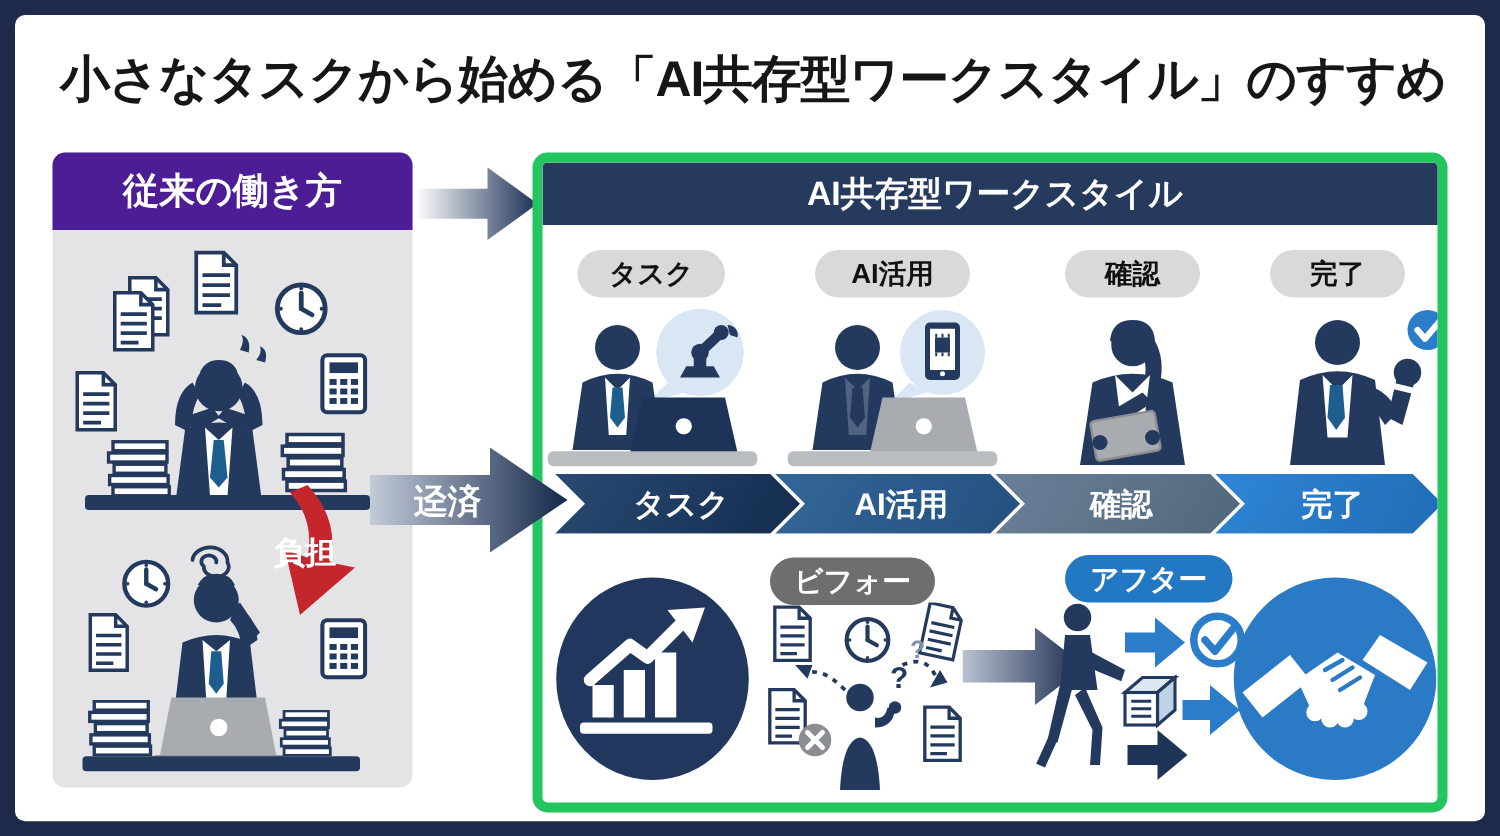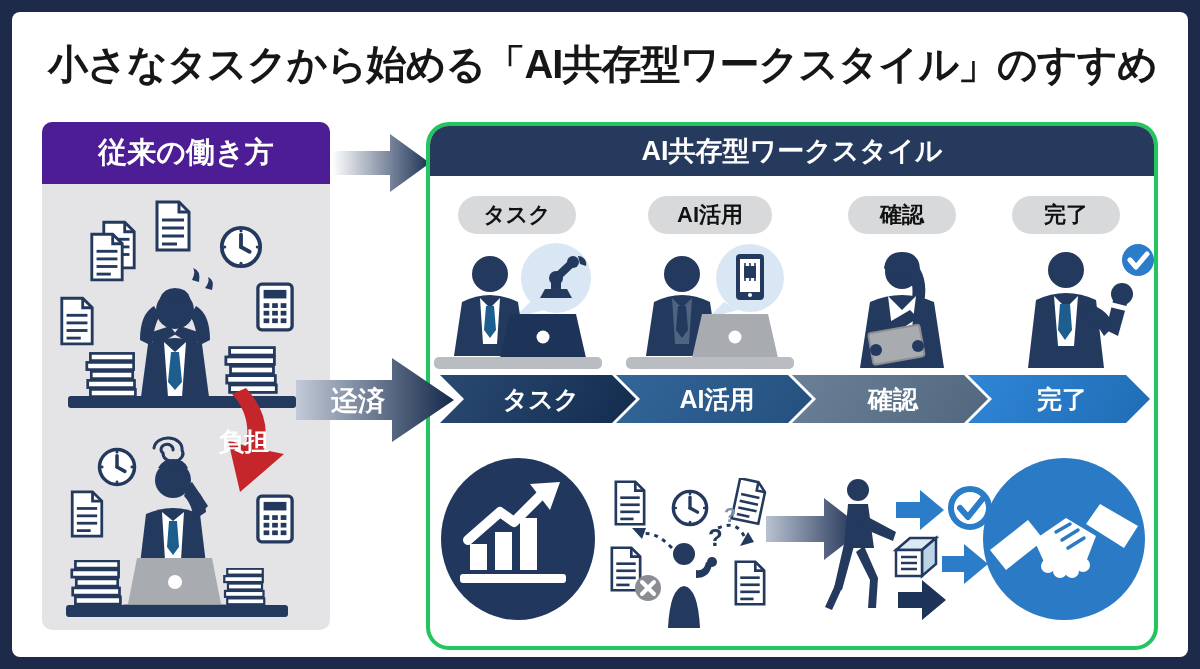--- a/index.html
+++ b/index.html
@@ -12,21 +12,21 @@
 
   
   .left-panel{left:30px;top:110px;width:288px;height:508px;background:#e4e4e6;border-radius:10px;}
   .left-header{left:0;top:0;width:288px;height:62px;background:#4c1d95;border-radius:10px 10px 0 0;color:#fff;font-size:29px;font-weight:700;display:flex;align-items:center;justify-content:center;}
 
   
   .top-arrow{left:320px;top:122px;}
   .mid-arrow{left:284px;top:346px;z-index:30;}
 
   
-  .right-panel{left:414px;top:110px;width:732px;height:528px;background:#fff;border:4px solid #22c55e;border-radius:23px;box-sizing:border-box;overflow:hidden;}
+  .right-panel{left:414px;top:110px;width:732px;height:528px;background:#fff;border:8px solid #22c55e;border-radius:12px;box-sizing:border-box;overflow:hidden;}
   .rp-header{left:0;top:0;width:724px;height:50px;background:#263a5e;color:#fff;font-size:27px;font-weight:700;display:flex;align-items:center;justify-content:center;}
 
   .pill{height:38px;background:#d7d9db;border-radius:19px;color:#111;font-size:22px;font-weight:700;display:flex;align-items:center;justify-content:center;}
   .pill-row{top:70px;}
   .badge{height:38px;border-radius:19px;color:#fff;font-size:23px;font-weight:700;display:flex;align-items:center;justify-content:center;}
   .badge-before{left:182px;top:316px;width:132px;background:#6d6e70;}
   .badge-after{left:418px;top:314px;width:134px;background:#2278c2;}
 
   
   .chev{position:absolute;top:249px;height:48px;display:flex;align-items:center;justify-content:center;color:#fff;font-weight:700;font-size:25px;clip-path:polygon(0 0,calc(100% - 24px) 0,100% 50%,calc(100% - 24px) 100%,0 100%,24px 50%);padding-left:6px;box-sizing:border-box;}
@@ -277,20 +277,21 @@
     <svg class="abs" style="left:8px;top:330px" width="160" height="166" viewBox="0 0 160 166">
       <ellipse cx="80" cy="83" rx="77" ry="81" fill="#21375d"></ellipse>
       <rect x="22" y="118" width="106" height="9" rx="3" fill="#ffffff"></rect>
       <rect x="32" y="88" width="17" height="26" fill="#ffffff"></rect>
       <rect x="57" y="76" width="17" height="38" fill="#ffffff"></rect>
       <rect x="82" y="62" width="17" height="52" fill="#ffffff"></rect>
       <path d="M30 84 L62 56 L76 66 L104 38" fill="none" stroke="#ffffff" stroke-width="10" stroke-linecap="round" stroke-linejoin="round"></path>
       <polygon points="92,28 122,26 112,54" fill="#ffffff"></polygon>
     </svg>
 
+    <div class="abs badge badge-before">ビフォー</div>
     <svg class="abs" style="left:152px;top:352px" width="200" height="150" viewBox="0 0 200 150">
       <use href="#sym-doc" x="30" y="2" width="36" height="46"></use>
       <use href="#sym-clock" x="88" y="10" width="40" height="40"></use>
       <g transform="rotate(12 167 24)">
           <use href="#sym-doc" x="150" y="0" width="34" height="46"></use>
         </g>
       <use href="#sym-doc" x="26" y="68" width="36" height="46"></use>
       <use href="#sym-doc" x="150" y="82" width="36" height="46"></use>
       <g>
         <circle cx="66" cy="110" r="13" fill="#8a8d91"></circle>
@@ -316,20 +317,21 @@
     <svg class="abs" style="left:336px;top:372px" width="100" height="62" viewBox="0 0 100 62">
       <defs>
           <linearGradient id="g-ba" x1="0" y1="0" x2="1" y2="0">
         <stop offset="0" stop-color="#b9c2d1"></stop>
             <stop offset="1" stop-color="#16294d"></stop>
       </linearGradient>
         </defs>
       <polygon points="0,18 58,18 58,0 98,31 58,62 58,44 0,44" fill="url(#g-ba)"></polygon>
     </svg>
 
+    <div class="abs badge badge-after">アフター</div>
     <svg class="abs" style="left:388px;top:350px" width="186" height="152" viewBox="0 0 186 152">
       <g fill="#24395e">
         <circle cx="40" cy="14" r="11"></circle>
         <path d="M30 28 h20 l6 44 h-30 z"></path>
         <path d="M48 40 l30 16 -3 9 -31 -13 z"></path>
         <path d="M36 70 l-12 44 -8 -2 10 -44 z"></path>
         <path d="M24 112 l-10 22 -7 -3 10 -22 z"></path>
         <path d="M46 70 l14 32 -2 30 h-8 l2 -28 -14 -28 z"></path>
       </g>
       <polygon points="78,26 102,26 102,14 126,34 102,54 102,42 78,42" fill="#2b7cc9"></polygon>

